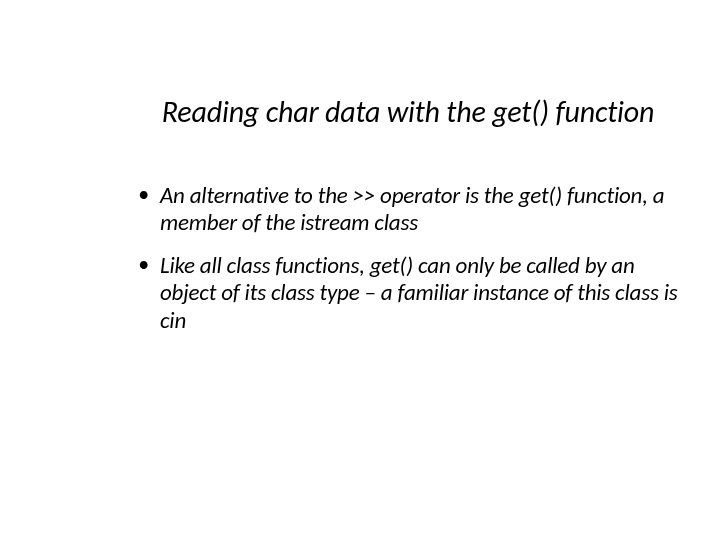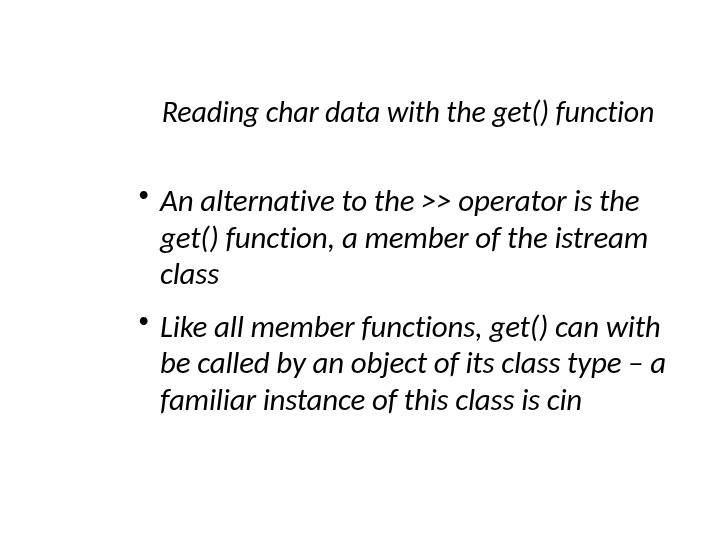--- a/index.html
+++ b/index.html
@@ -29,21 +29,21 @@
     text-align: center;
     margin-bottom: 52px;
     line-height: 1.2;
     letter-spacing: -0.2px;
   }
   .bullets {
     list-style: none;
     padding-left: 8px;
   }
   .bullets li {
-    font-size: 31px;
+    font-size: 23px;
     color: #000000;
     line-height: 1.18;
     margin-bottom: 2px;
     padding-left: 24px;
     position: relative;
     letter-spacing: -0.2px;
   }
   .bullets li::before {
     content: "•";
     position: absolute;
@@ -59,16 +59,16 @@
     color: #9b9b9b;
   }
 </style>
 </head>
 <body>
 
 <div class="slide">
   <h1 class="title">Reading char data with the get() function</h1>
   <ul class="bullets">
     <li>An alternative to the &gt;&gt; operator is the get() function, a member of the istream class</li>
-    <li>Like all member functions, get() can with be called by an object of its class type – a familiar instance of this class is cin</li>
+    <li>Like all class functions, get() can only be called by an object of its class type – a familiar instance of this class is cin</li>
   </ul>
   <div class="page-number">8</div>
 </div>
 
 </body></html>

